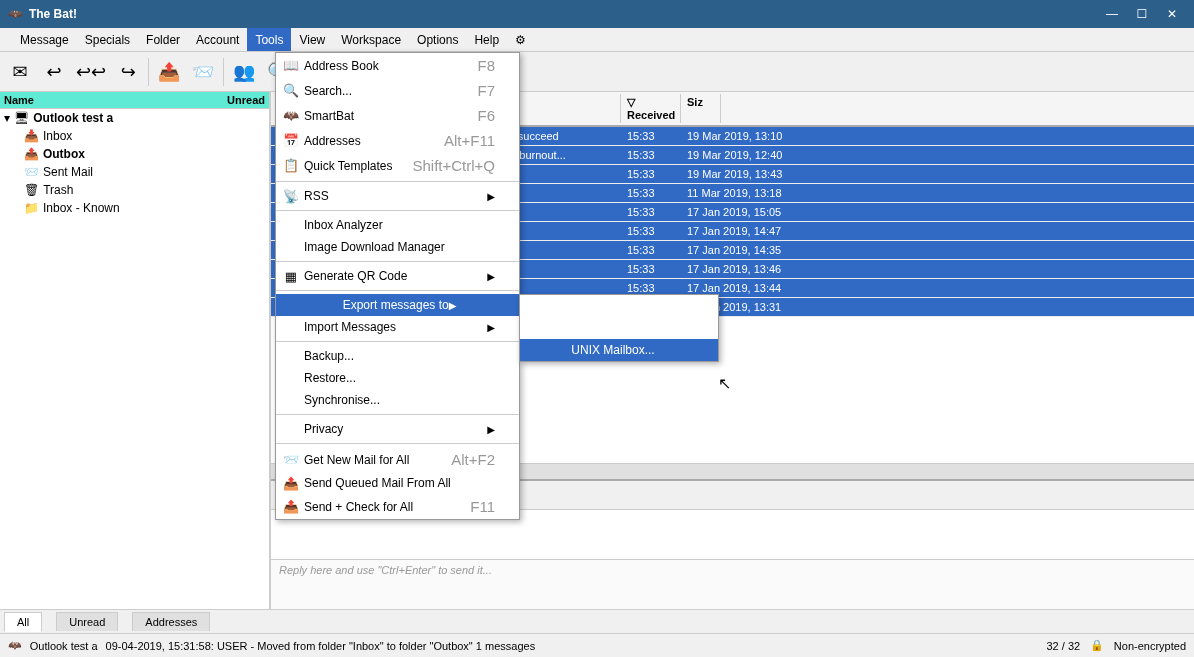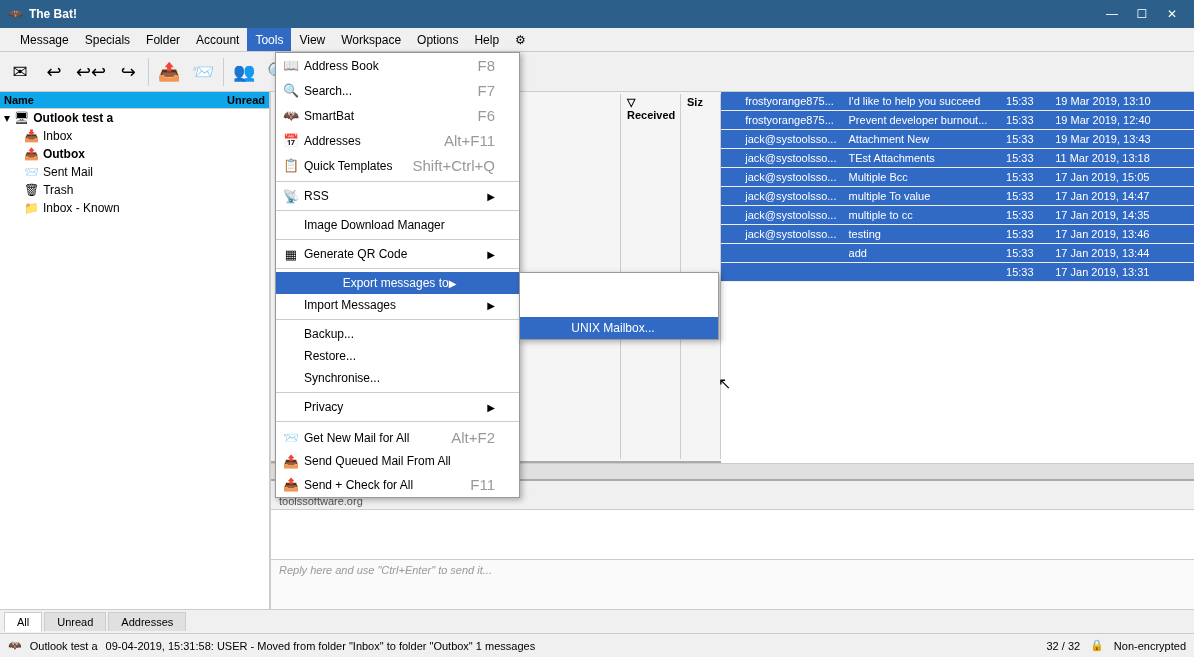--- a/index.html
+++ b/index.html
@@ -20,41 +20,41 @@
     
     .toolbar { background: #f0f0f0; border-bottom: 1px solid #ccc; height: 40px; display: flex; align-items: center; padding: 2px 4px; gap: 2px; flex-shrink: 0; }
     .toolbar-btn { height: 32px; min-width: 32px; background: transparent; border: 1px solid transparent; cursor: pointer; display: flex; align-items: center; justify-content: center; font-size: 18px; padding: 0 3px; }
     .toolbar-sep { width: 1px; height: 28px; background: #ccc; margin: 0 2px; }
 
     
     .main-layout { display: flex; height: calc(657px - 28px - 24px - 40px - 24px - 24px); }
 
     
     .sidebar { width: 270px; border-right: 1px solid #ccc; background: white; display: flex; flex-direction: column; overflow: hidden; flex-shrink: 0; }
-    .sidebar-header { display: flex; padding: 2px 4px; background: #0ea5e9; border-bottom: 1px solid #ccc; align-items: center; }
+    .sidebar-header { display: flex; padding: 2px 4px; background: #5eead4; border-bottom: 1px solid #ccc; align-items: center; }
     .sidebar-col-name { flex: 1; font-size: 11px; font-weight: bold; }
     .sidebar-col-unread { width: 60px; font-size: 11px; font-weight: bold; text-align: right; }
     .folder-tree { overflow-y: auto; flex: 1; }
     .folder-item { padding: 2px 4px; cursor: pointer; display: flex; align-items: center; gap: 4px; font-size: 12px; }
     .email-list-header { display: flex; background: #f5f5f5; border-bottom: 2px solid #aaa; font-size: 11px; font-weight: bold; padding: 2px 0; }
     .email-list-header .col { padding: 2px 6px; border-right: 1px solid #ccc; cursor: pointer; }
     .email-rows { flex: 1; overflow-y: auto; background: white; }
     .email-row { display: flex; padding: 2px 0; border-bottom: 1px solid #eee; cursor: pointer; font-size: 11px; }
     .email-row.selected { background: #316AC5; color: white; }
     .email-row .col { padding: 1px 6px; overflow: hidden; text-overflow: ellipsis; white-space: nowrap; }
 
     
     .preview-pane { height: 130px; border-top: 2px solid #aaa; background: white; overflow: hidden; display: flex; flex-direction: column; }
     .preview-header { background: #f0f0f0; border-bottom: 1px solid #ccc; padding: 2px 8px; font-size: 11px; color: #555; }
     .preview-body { padding: 4px 8px; font-size: 11px; color: #333; flex: 1; overflow: hidden; }
     .reply-box { height: 50px; border-top: 1px solid #ccc; background: #fafafa; padding: 4px 8px; font-size: 11px; color: #999; font-style: italic; overflow: hidden; }
 
     
     .bottom-tabs { height: 24px; background: #f0f0f0; border-top: 1px solid #ccc; display: flex; align-items: center; gap: 0; padding: 0 4px; }
-    .bottom-tab { padding: 3px 12px; border: 1px solid #ccc; border-bottom: none; background: #e0e0e0; cursor: pointer; font-size: 11px; margin-right: 2px; }
+    .bottom-tab { padding: 3px 12px; border: 1px solid #ccc; border-bottom: none; background: #e0e0e0; cursor: pointer; font-size: 11px; margin-right: 14px; }
     .bottom-tab.active { background: white; border-bottom: 1px solid white; }
 
     
     .status-bar { height: 24px; background: #f0f0f0; border-top: 1px solid #ccc; display: flex; align-items: center; padding: 0 8px; font-size: 11px; gap: 8px; justify-content: space-between; }
     .status-left { display: flex; align-items: center; gap: 8px; }
     .status-right { display: flex; align-items: center; gap: 10px; }
 
     
     .h-scroll { height: 16px; background: #f0f0f0; border-top: 1px solid #ccc; display: flex; align-items: center; }
     .h-scroll-inner { flex: 1; height: 100%; background: #e0e0e0; }
@@ -78,21 +78,21 @@
     .send-area { border-top: 1px solid #ccc; background: #f0f0f0; padding: 4px 8px; display: flex; justify-content: flex-end; }
     .send-btn { background: #f0f0f0; border: 1px solid #999; padding: 3px 16px; cursor: pointer; font-size: 12px; }
 
     .col-flag { width: 20px; }
     .col-to { width: 130px; }
     .col-subject { width: 200px; }
     .col-received { width: 60px; }
     .col-created { width: 140px; }
     .col-size { width: 40px; }
 
-    .email-list-area { display: flex; flex-direction: row; flex: 1; overflow: hidden; }
+    .email-list-area { display: flex; flex-direction: column; flex: 1; overflow: hidden; }
     .email-list-right { flex: 1; display: flex; flex-direction: column; overflow: hidden; border-left: 1px solid #ccc; }
   </style>
 </head>
 <body>
 
 <div class="title-bar">
   <div class="title-bar-left">
     <span>🦇</span>
     <span>The Bat!</span>
   </div>
@@ -333,20 +333,24 @@
     </div>
     <div class="menu-sep"></div>
     <div class="dropdown-menu-item">
       <span class="icon-placeholder">📡</span>
       <span>RSS</span>
       <span class="arrow">▶</span>
     </div>
     <div class="menu-sep"></div>
     <div class="dropdown-menu-item">
       <span class="icon-placeholder"></span>
+      <span>Inbox Analyzer</span>
+    </div>
+    <div class="dropdown-menu-item">
+      <span class="icon-placeholder"></span>
       <span>Image Download Manager</span>
     </div>
     <div class="menu-sep"></div>
     <div class="dropdown-menu-item">
       <span class="icon-placeholder">▦</span>
       <span>Generate QR Code</span>
       <span class="arrow">▶</span>
     </div>
     <div class="menu-sep"></div>
     <div class="dropdown-menu-item highlighted" style="position:relative;">

